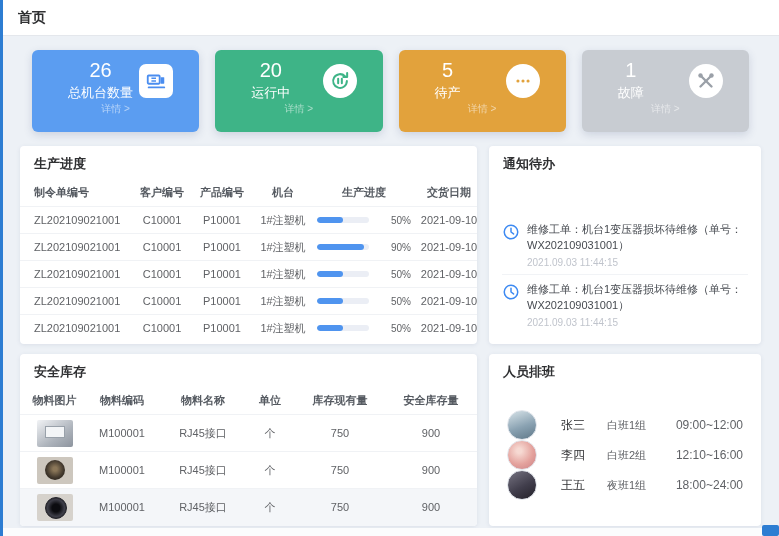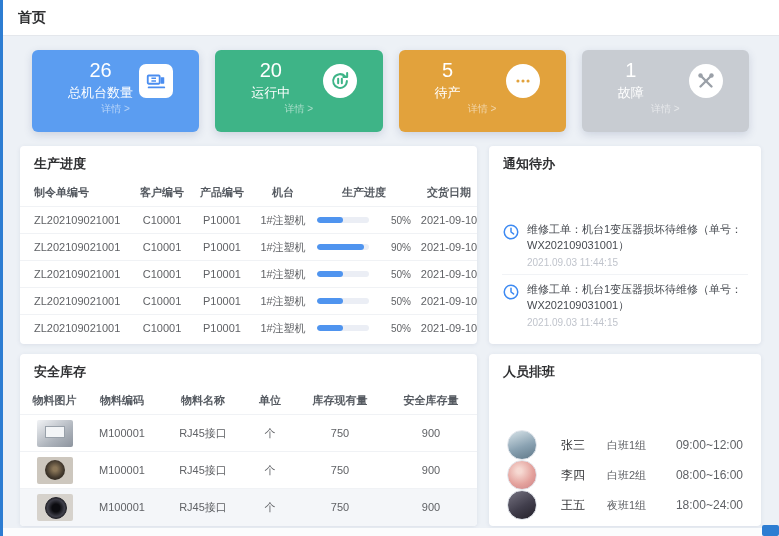--- a/index.html
+++ b/index.html
@@ -48,21 +48,21 @@
   
   .notice-list { padding:0 13px; flex:1; overflow:hidden;margin-top:35px; }
   .notice-item { display:flex; gap:7px; padding:7px 0 6px; border-bottom:1px solid #f1f3f6; cursor:pointer; }
   .notice-item:last-child { border-bottom:none; }
   .notice-icon { width:18px; height:18px; flex:none; margin-top:1px; }
   .notice-text { font-size:11px; color:#464a50; line-height:1.45; word-break:break-all; }
   .notice-time { font-size:10px; color:#c0c4cc; margin-top:3px; }
   .notice-time:empty { display:none; }
 
   
-  .schedule-list { padding:2px 18px 6px; flex:1; display:flex; flex-direction:column; justify-content:flex-end; }
+  .schedule-list { padding:2px 18px 6px; flex:1; display:flex; flex-direction:column; justify-content:center; }
   .schedule-row { display:flex; align-items:center; }
   .avatar { width:30px; height:30px; border-radius:50%; margin-right:24px; flex:none; border:1px solid #e2e6ec; }
   .avatar-1 { background:linear-gradient(160deg,#c3d2da 15%,#8aa2b2 55%,#5f7888); }
   .avatar-2 { background:radial-gradient(circle at 40% 35%,#f6d9d2 10%,#e4a29d 55%,#c97f84); }
   .avatar-3 { background:linear-gradient(150deg,#6d6a78 10%,#413e4c 55%,#232029); }
   .schedule-name { width:56px; font-size:12px; color:#303133; }
   .schedule-shift { width:84px; font-size:11px; color:#606266; }
   .schedule-time { font-size:12px; color:#606266; }
 
   
@@ -358,21 +358,21 @@
           <span class="avatar avatar-1"></span>
           <span class="schedule-name">张三</span>
           <span class="schedule-shift">白班1组</span>
           <span class="schedule-time">09:00~12:00</span>
         </div>
 
         <div class="schedule-row">
           <span class="avatar avatar-2"></span>
           <span class="schedule-name">李四</span>
           <span class="schedule-shift">白班2组</span>
-          <span class="schedule-time">08:00~16:00</span>
+          <span class="schedule-time">12:10~16:00</span>
         </div>
 
         <div class="schedule-row">
           <span class="avatar avatar-3"></span>
           <span class="schedule-name">王五</span>
           <span class="schedule-shift">夜班1组</span>
           <span class="schedule-time">18:00~24:00</span>
         </div>
 
       </div>

